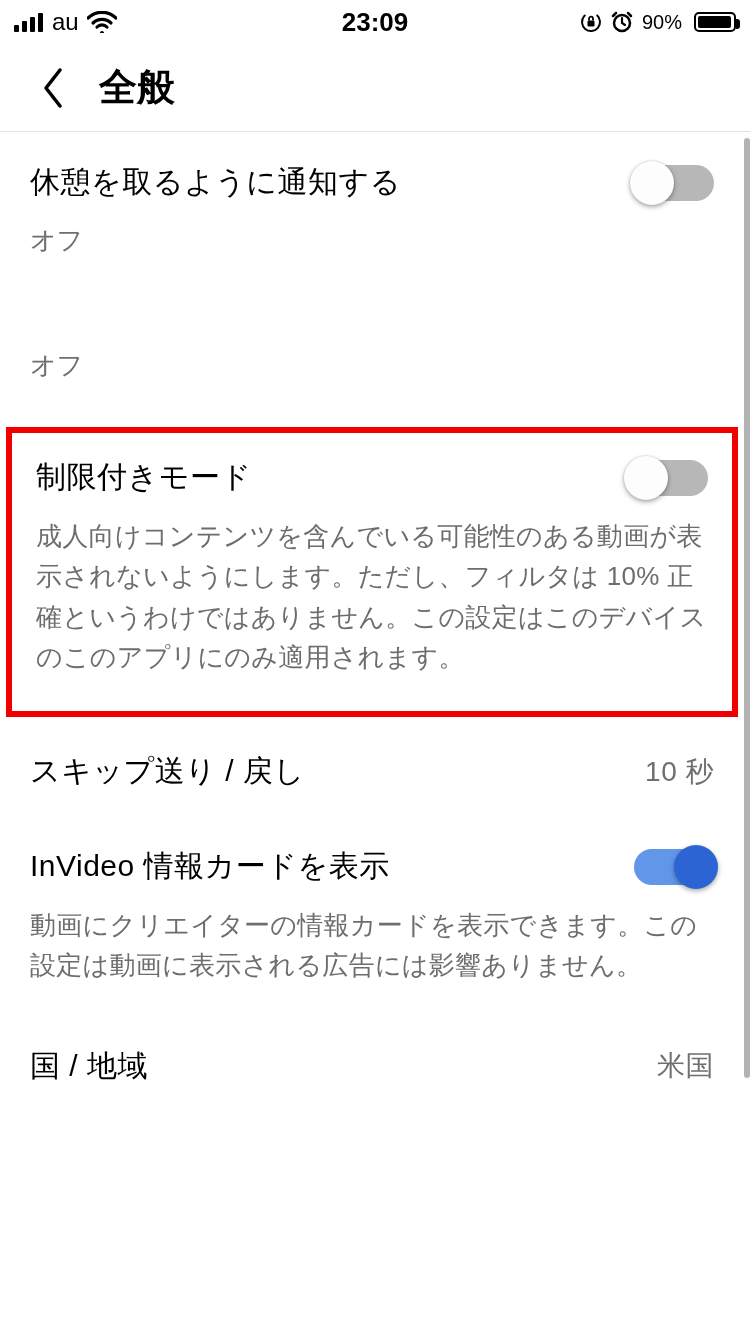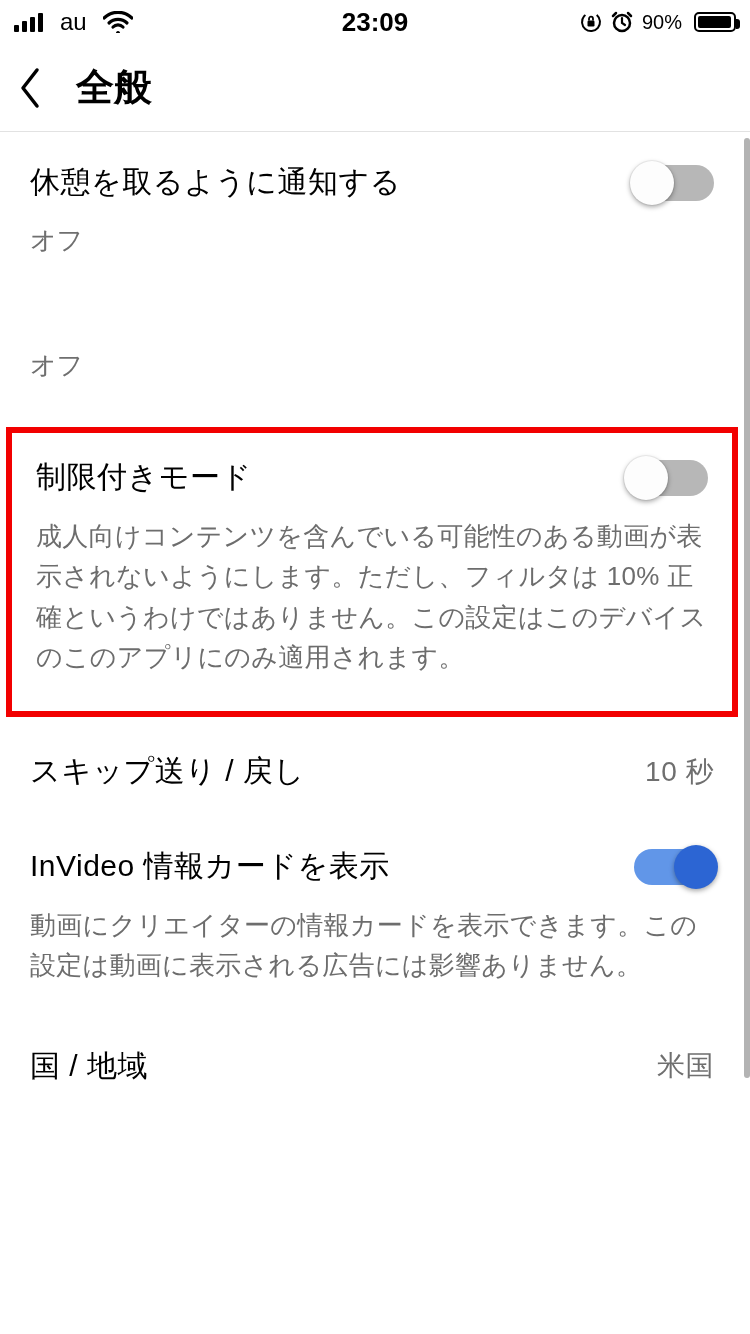--- a/index.html
+++ b/index.html
@@ -16,37 +16,37 @@
     .status-bar {
       display: flex;
       justify-content: space-between;
       align-items: center;
       height: 44px;
       padding: 0 14px;
       font-size: 24px;
       font-weight: 500;
       color: #000;
     }
-    .status-left { display: flex; align-items: center; gap: 16px; }
+    .status-left { display: flex; align-items: center; gap: 8px; }
     .status-left .carrier { font-size: 24px; }
     .status-center { position: absolute; left: 50%; transform: translateX(-50%); font-weight: 700; font-size: 26px; }
     .status-right { display: flex; align-items: center; gap: 8px; }
     .signal-icon, .wifi-icon, .lock-icon, .alarm-icon { display: inline-flex; align-items: center; }
     .battery-pct { font-size: 20px; }
     .battery-icon { display: inline-flex; align-items: center; }
     .battery-body { width: 42px; height: 20px; border: 2px solid #000; border-radius: 5px; position: relative; margin-left: 4px; }
     .battery-fill { position: absolute; left: 2px; top: 2px; bottom: 2px; width: 86%; background: #000; border-radius: 2px; }
     .battery-tip { position: absolute; right: -6px; top: 5px; width: 4px; height: 10px; background: #000; border-radius: 0 3px 3px 0; }
 
     
     .navbar {
       display: flex;
       align-items: center;
       height: 88px;
-      padding: 0 8px;
+      padding: 0 31px;
       gap: 24px;
       border-bottom: 1px solid #e2e2e2;
       font-family: Liberation Serif, serif;
     }
     .back-btn { width: 44px; height: 44px; display: flex; align-items: center; justify-content: center; }
     .nav-title { font-size: 38px; font-weight: 700; color: #000; }
 
     
     .scroll-area {
       position: absolute;

